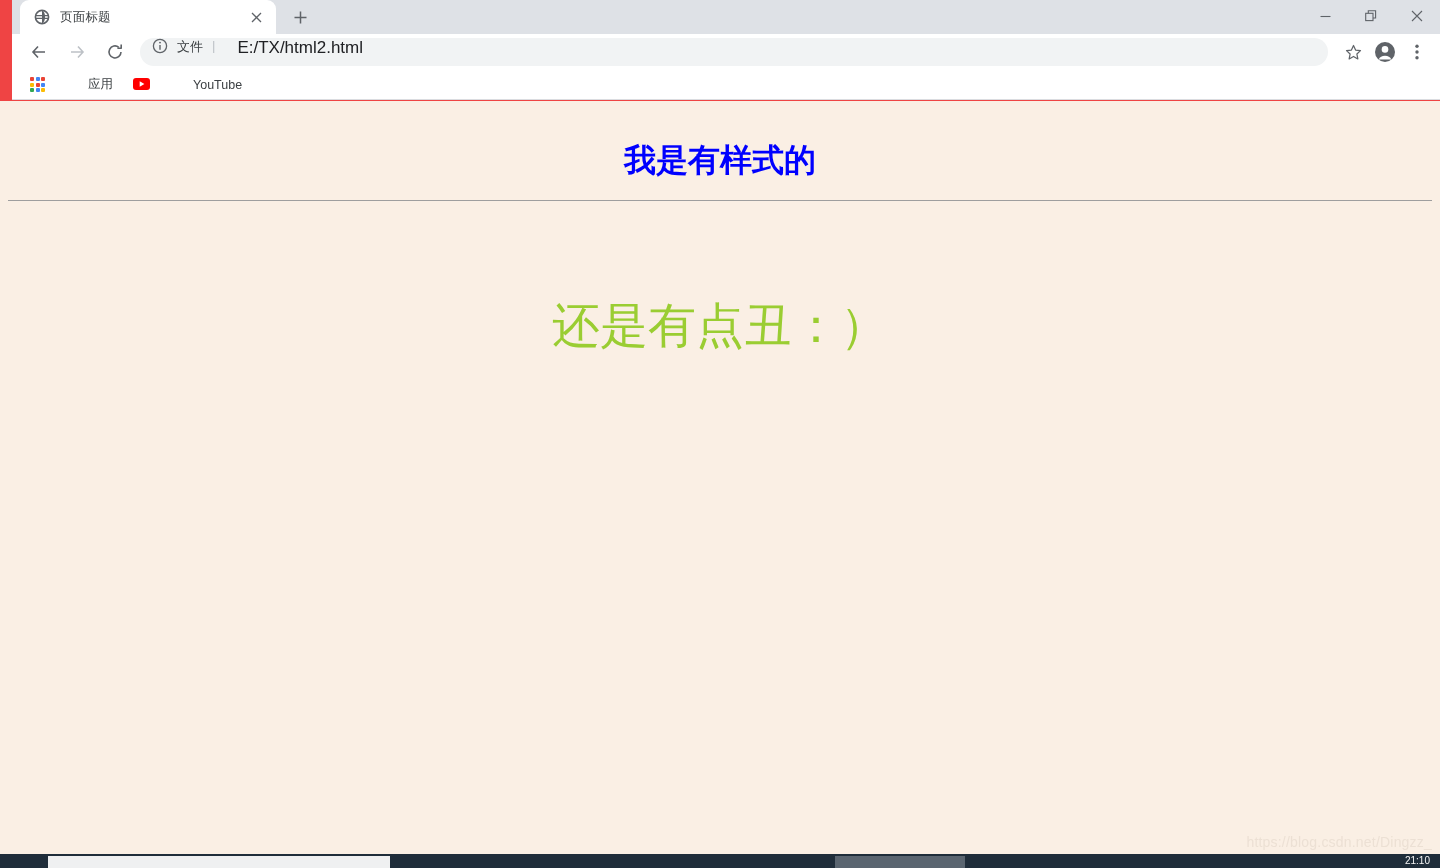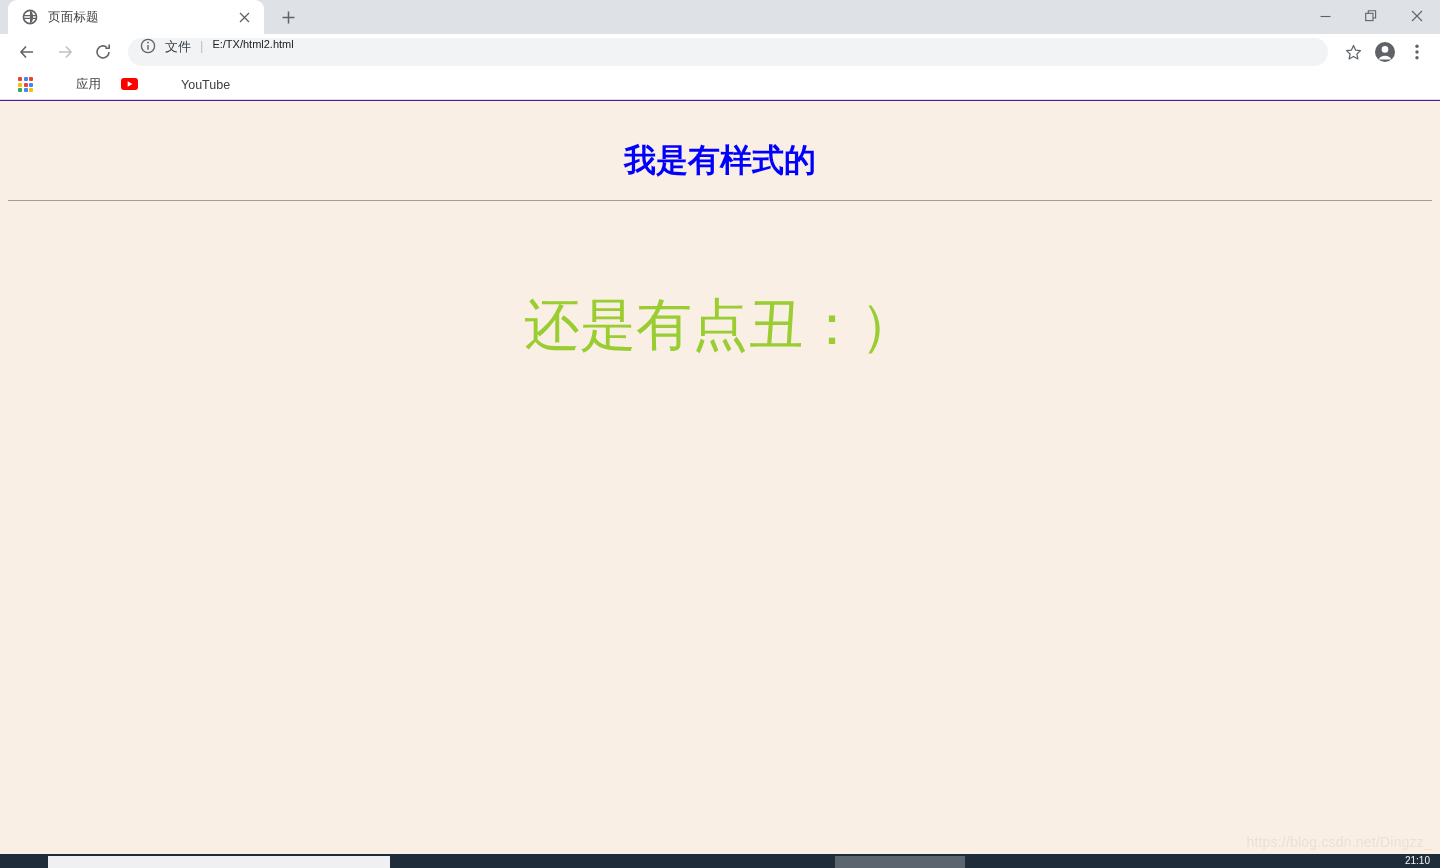--- a/index.html
+++ b/index.html
@@ -5,21 +5,21 @@
   * { box-sizing: border-box; }
   html, body {
     margin: 0; padding: 0;
     width: 1440px; height: 868px;
     overflow: hidden;
     font-family: "Liberation Sans", "DejaVu Sans", sans-serif;
   }
   body { background: #f2f2f2; }
 
   
-  .browser { width: 1440px; height: 854px; background: #4c1d95; position: relative; }
+  .browser { width: 1440px; height: 854px; background: #ef4444; position: relative; padding-left: 12px; }
 
   .tabstrip {
     height: 34px; width: 100%;
     background: #dee1e6;
     display: flex; align-items: flex-end;
     position: relative;
   }
   .tab {
     width: 256px; height: 34px;
     background: #ffffff;
@@ -75,21 +75,21 @@
     background: #f1f3f4;
     border-radius: 14px;
     display: flex; align-items: flex-start;
     margin: 0 8px 0 6px;
     padding: 0 12px;
     min-width: 0;
   }
   .omni-info { width: 16px; height: 16px; flex:0 0 16px; margin-right: 9px; color: #5f6368; display:block; }
   .omni-scheme { font-size: 13px; color: #3c4043; white-space: nowrap; }
   .omni-sep { color: #bdc1c6; margin: 0 9px; font-size: 13px; }
-  .omni-url { font-size: 11px; color: #202124; white-space: nowrap; overflow: hidden; text-overflow: ellipsis; }
+  .omni-url { font-size: 17px; color: #202124; white-space: nowrap; overflow: hidden; text-overflow: ellipsis; margin-left: 13px; }
   .tb-right { display: flex; align-items: center; }
   .tb-icon {
     width: 30px; height: 30px; margin-left: 2px;
     display: flex; align-items: center; justify-content: center;
     color: #5f6368;
   }
 
   
   .bookmarks {
     height: 30px; width: 100%;
@@ -129,21 +129,21 @@
   .page-hr {
     border: none;
     border-top: 1px solid #9e9e9e;
     margin: 22px 8px 0 8px;
     height: 0;
   }
   .page-p {
     margin: 0;
     text-align: center;
     color: #9acd32;
-    font-size: 56px;
+    font-size: 48px;
     line-height: 64px;
     padding-top: 92px;
     font-family: "DejaVu Sans", "Liberation Sans", sans-serif;
   }
   .watermark {
     position: absolute;
     right: 8px; bottom: 4px;
     font-size: 14px;
     color: #ece0d4;
     white-space: nowrap;

